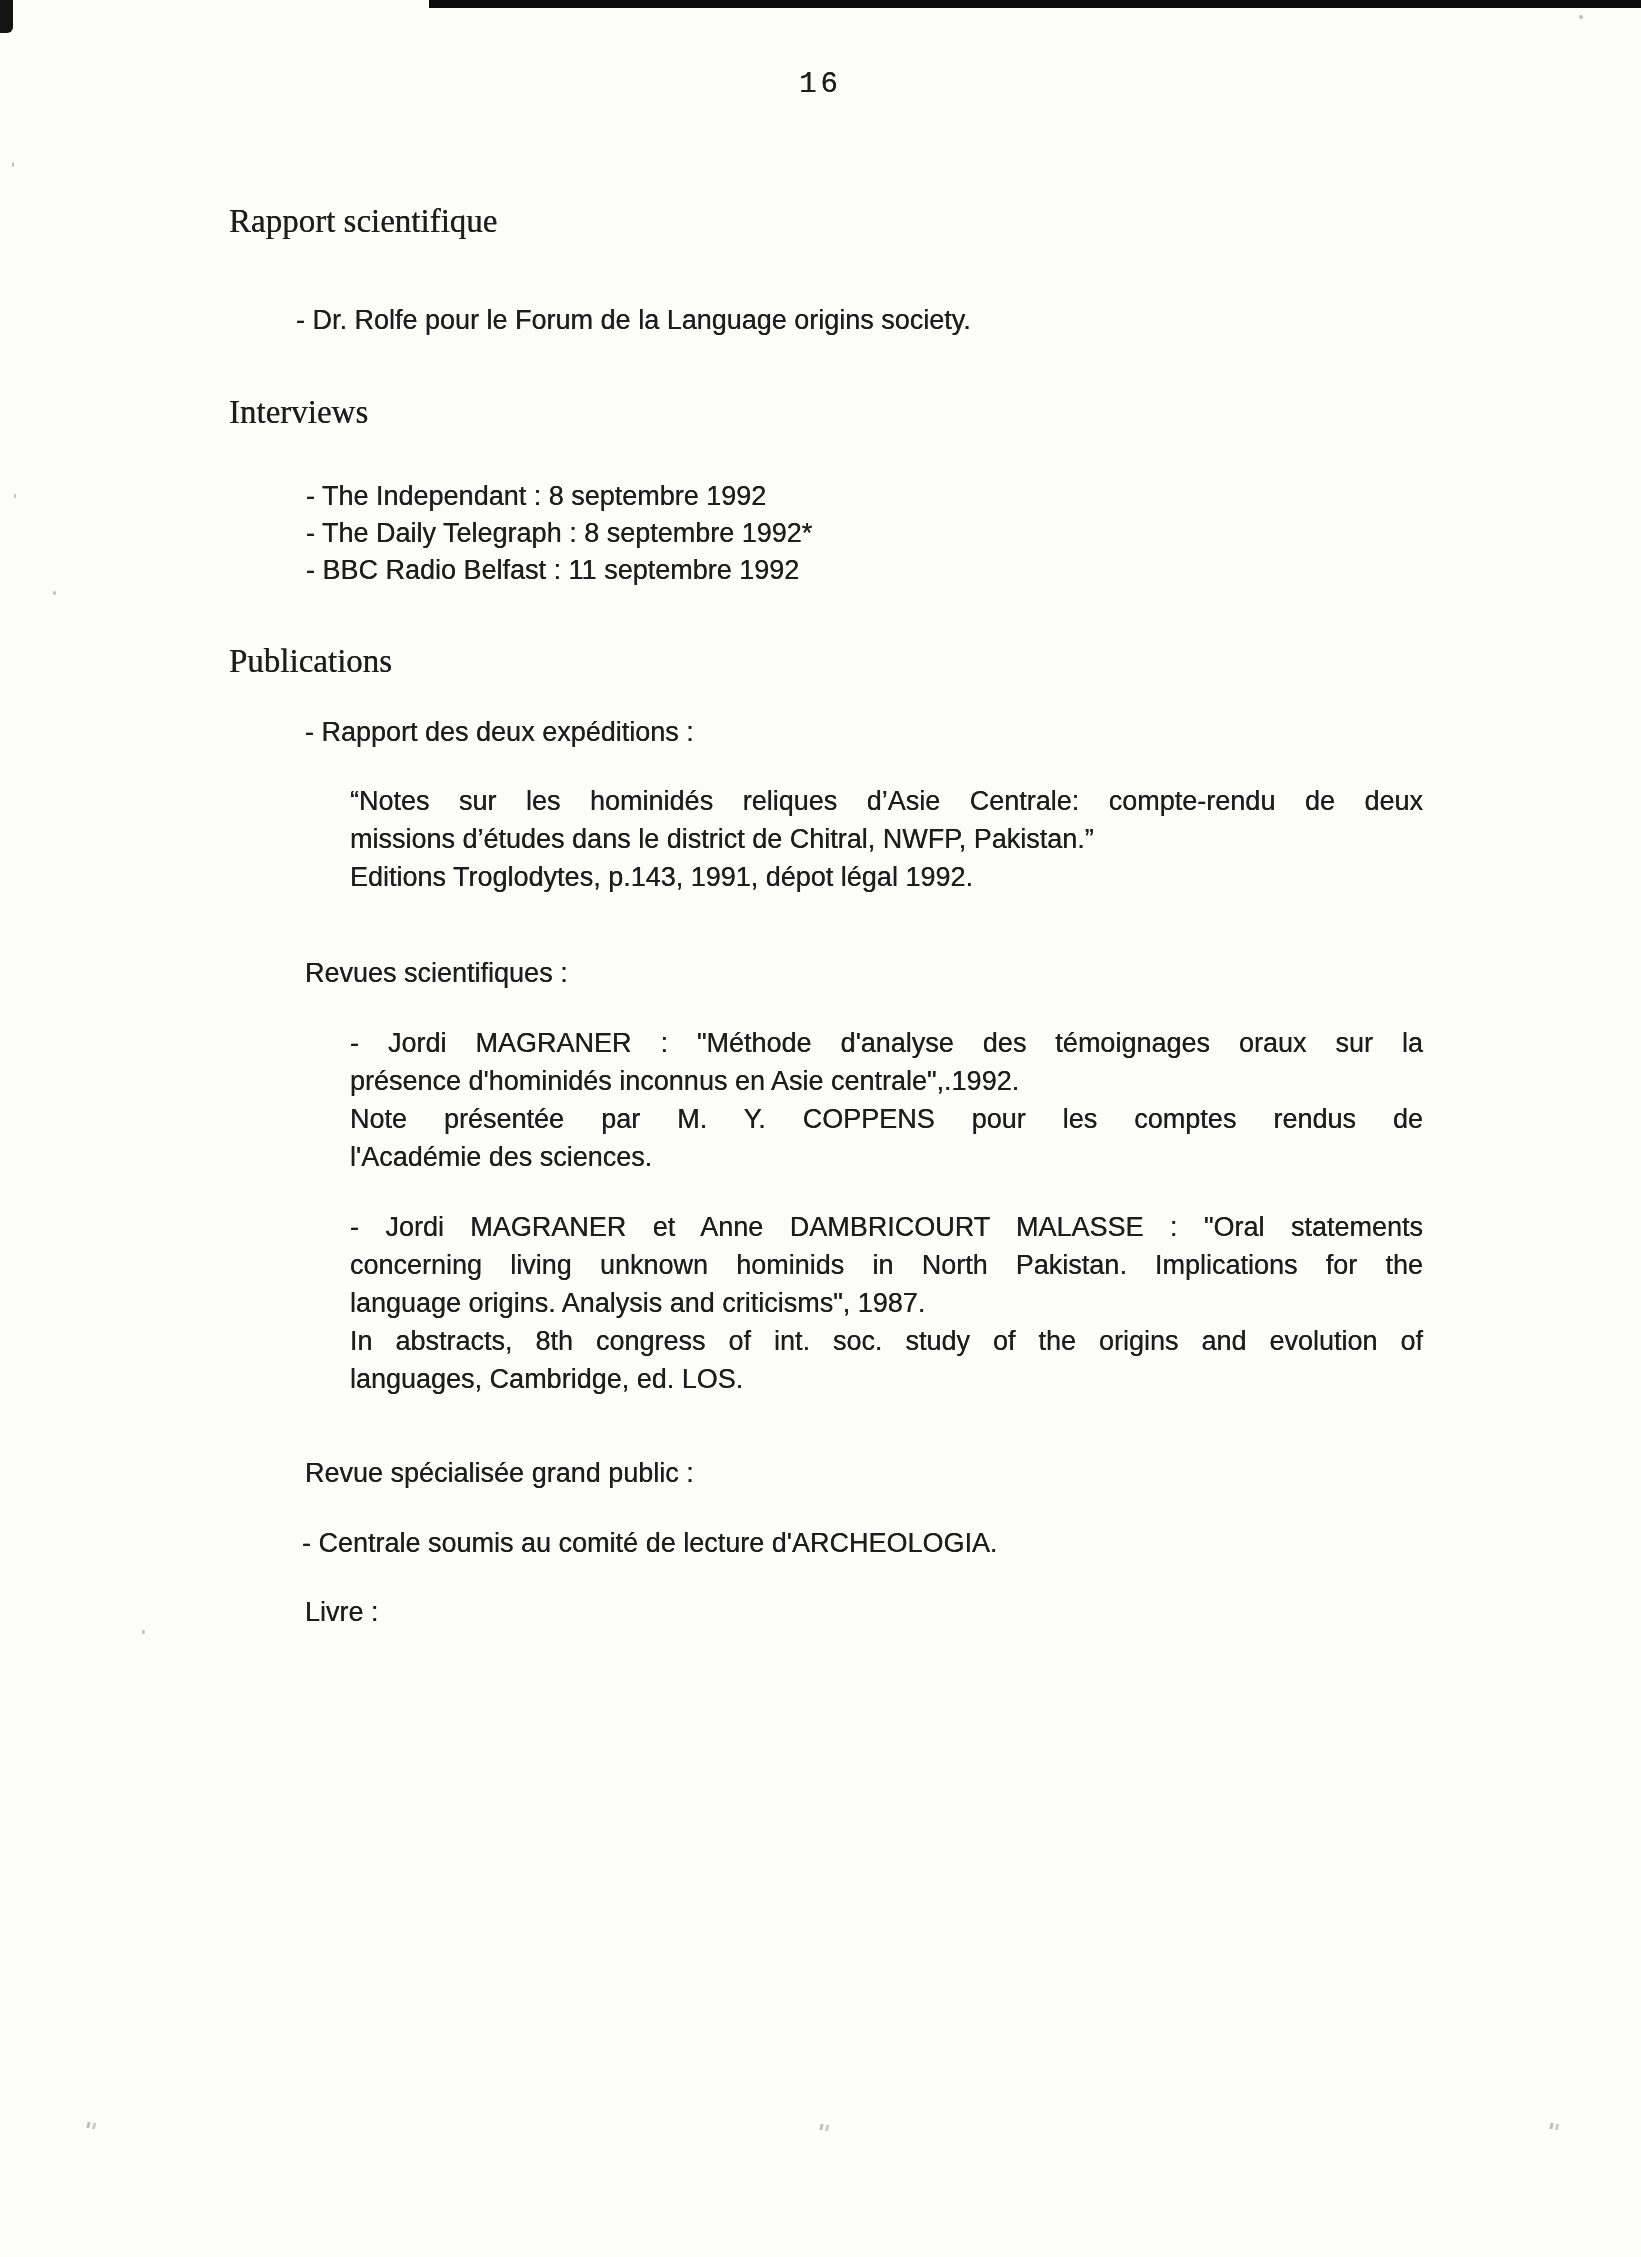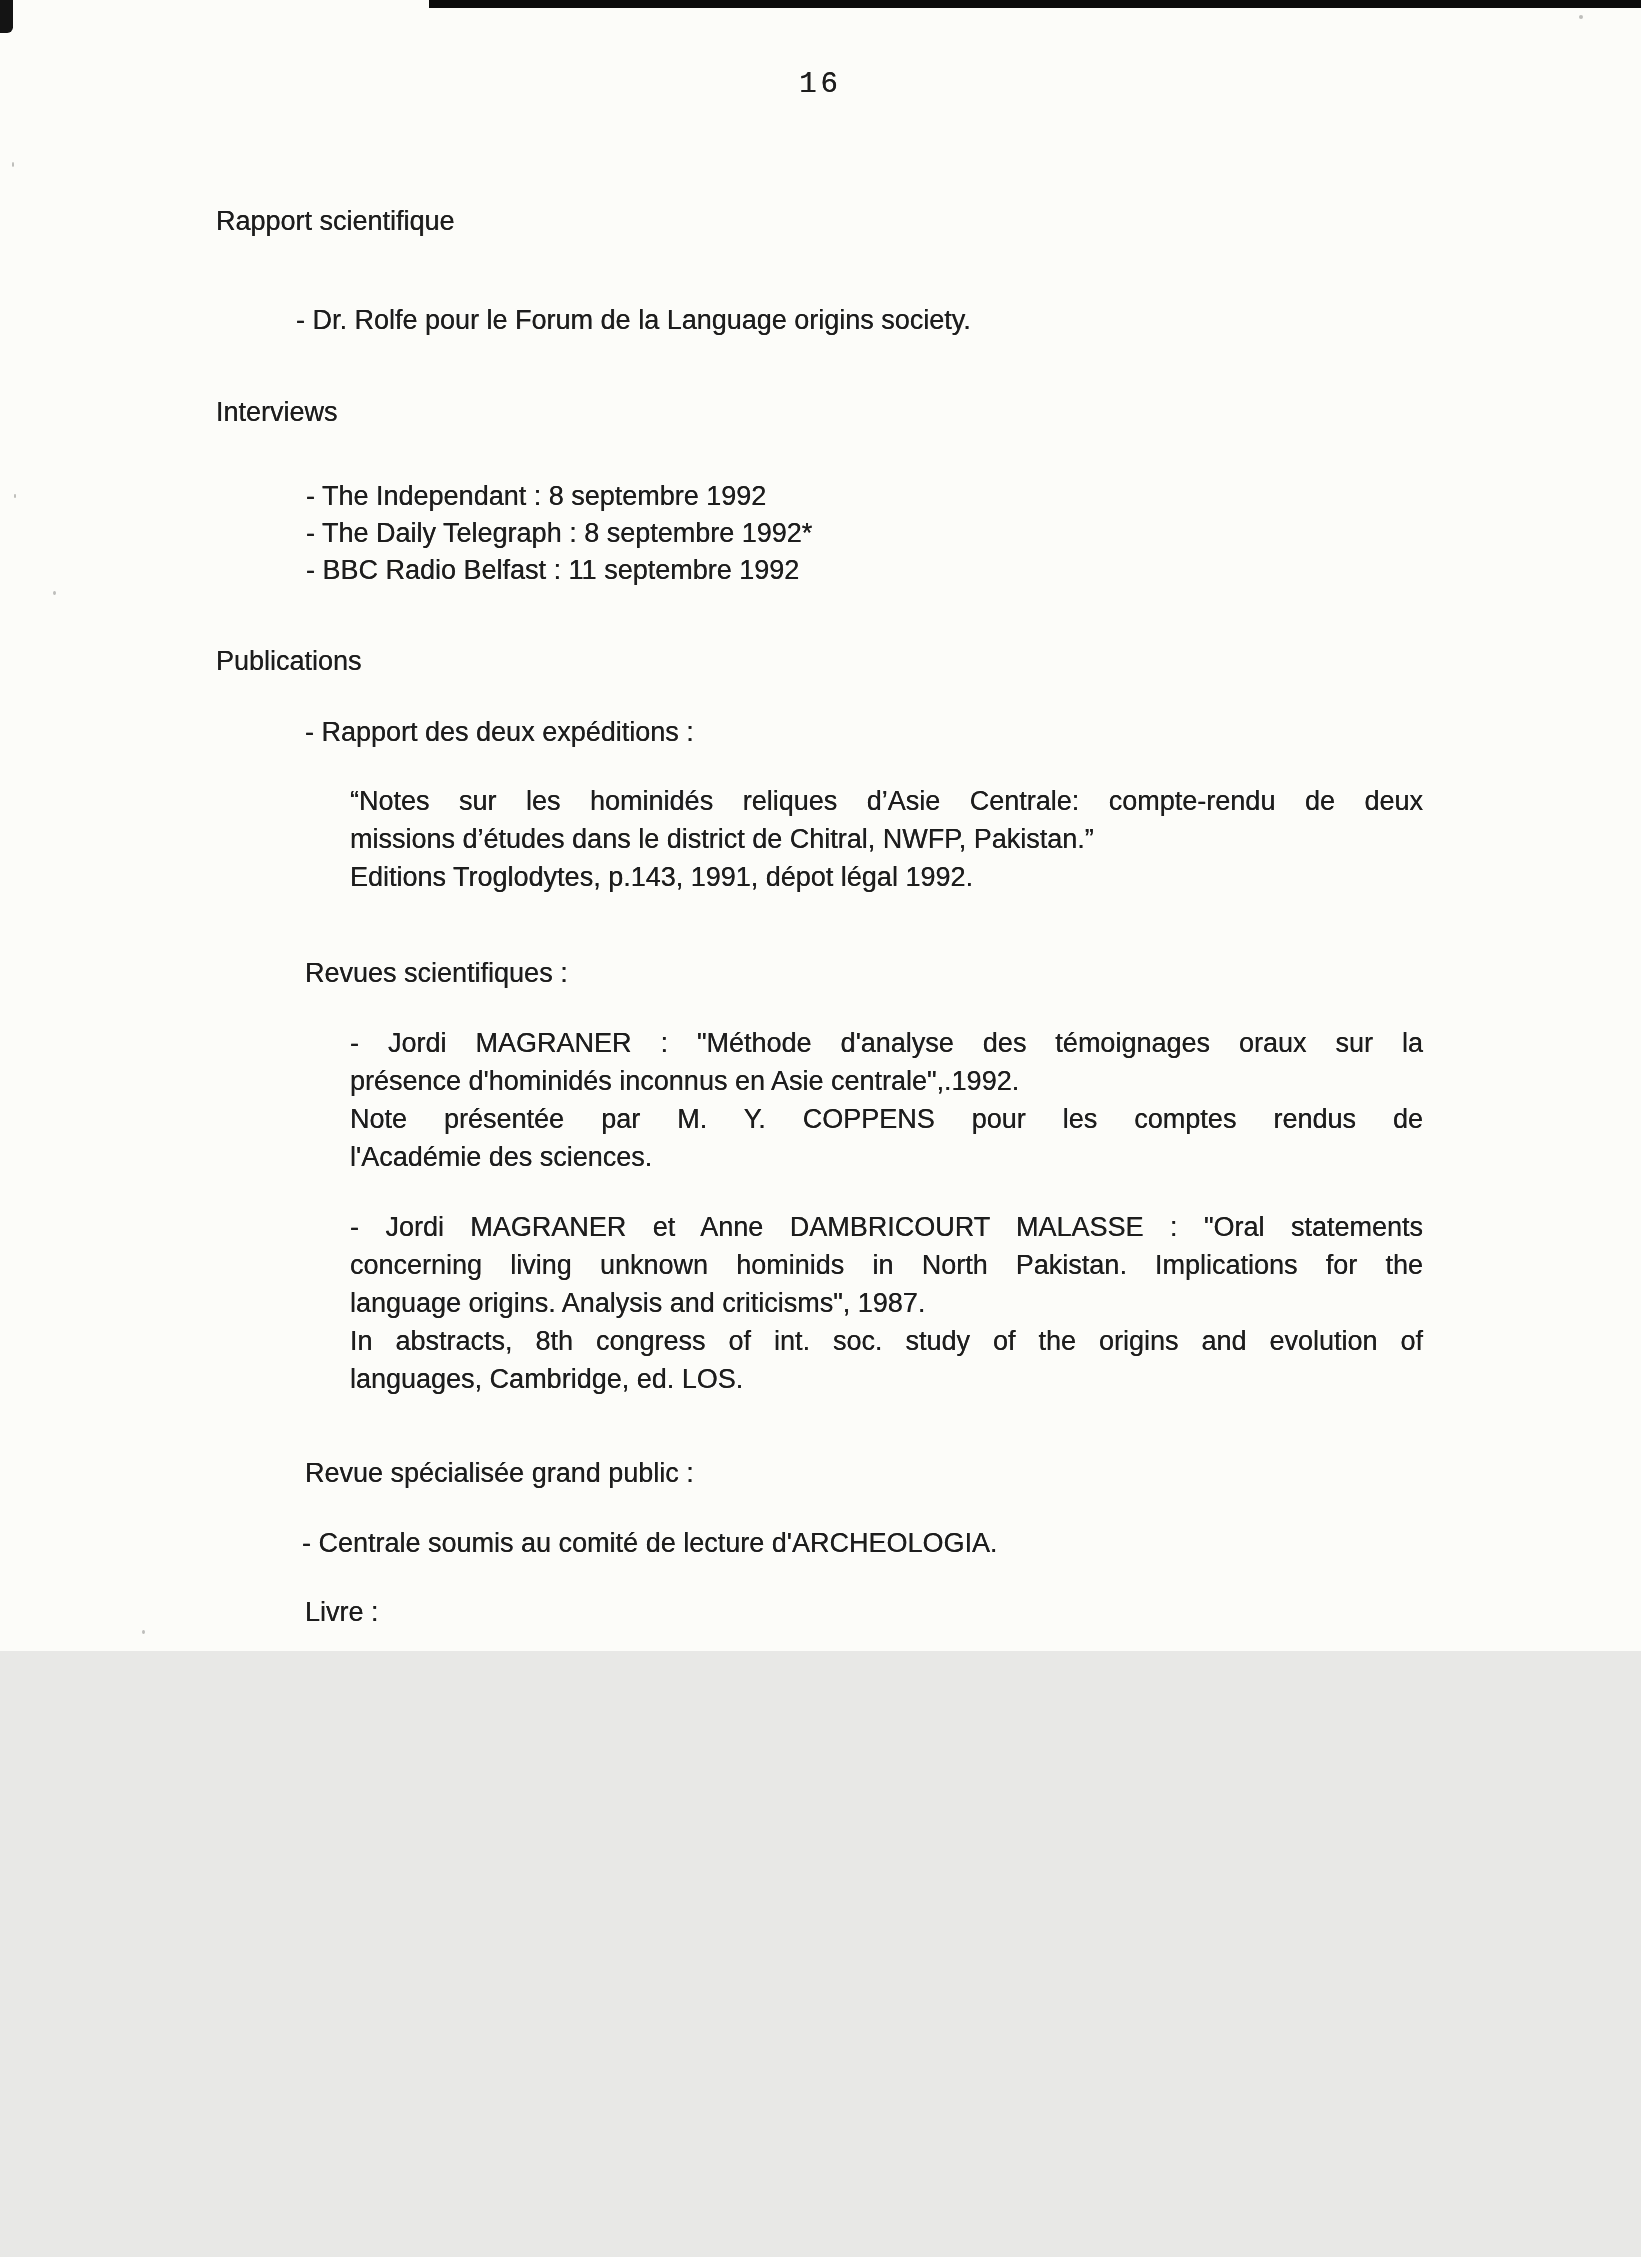--- a/index.html
+++ b/index.html
@@ -1,31 +1,31 @@
 <!DOCTYPE html>
 <html><head>
 <meta charset="utf-8">
 <style>
   html,body{margin:0;padding:0;background:#e8e8e6;}
   .page{
     position:relative;
-    width:1641px;height:1651px;
+    width:1641px;height:2257px;
     background:#fcfcf9;
     overflow:hidden;
     font-family:"Liberation Sans", sans-serif;
     color:#1d1d1d;
   }
   
   .t,.h,.pageno,.line{
     text-shadow:0 0 0.6px rgba(20,20,20,.8), 0.3px 0.3px 0.4px rgba(0,0,0,.28);
     -webkit-font-smoothing:antialiased;
   }
   .h{
-    position:absolute;left:216px;
-    font-size:27px;line-height:37px;white-space:nowrap;
+    position:absolute;left:229px;
+    font-size:33px;line-height:37px;white-space:nowrap;font-family:Liberation Serif, serif;
   }
   .t{
     position:absolute;left:302px;
     font-size:27px;line-height:37px;white-space:nowrap;
   }
   .para{
     position:absolute;left:302px;width:1121px;
     font-size:27px;line-height:38px;
   }
   .para .line{min-height:38px;margin-left:48px;}

